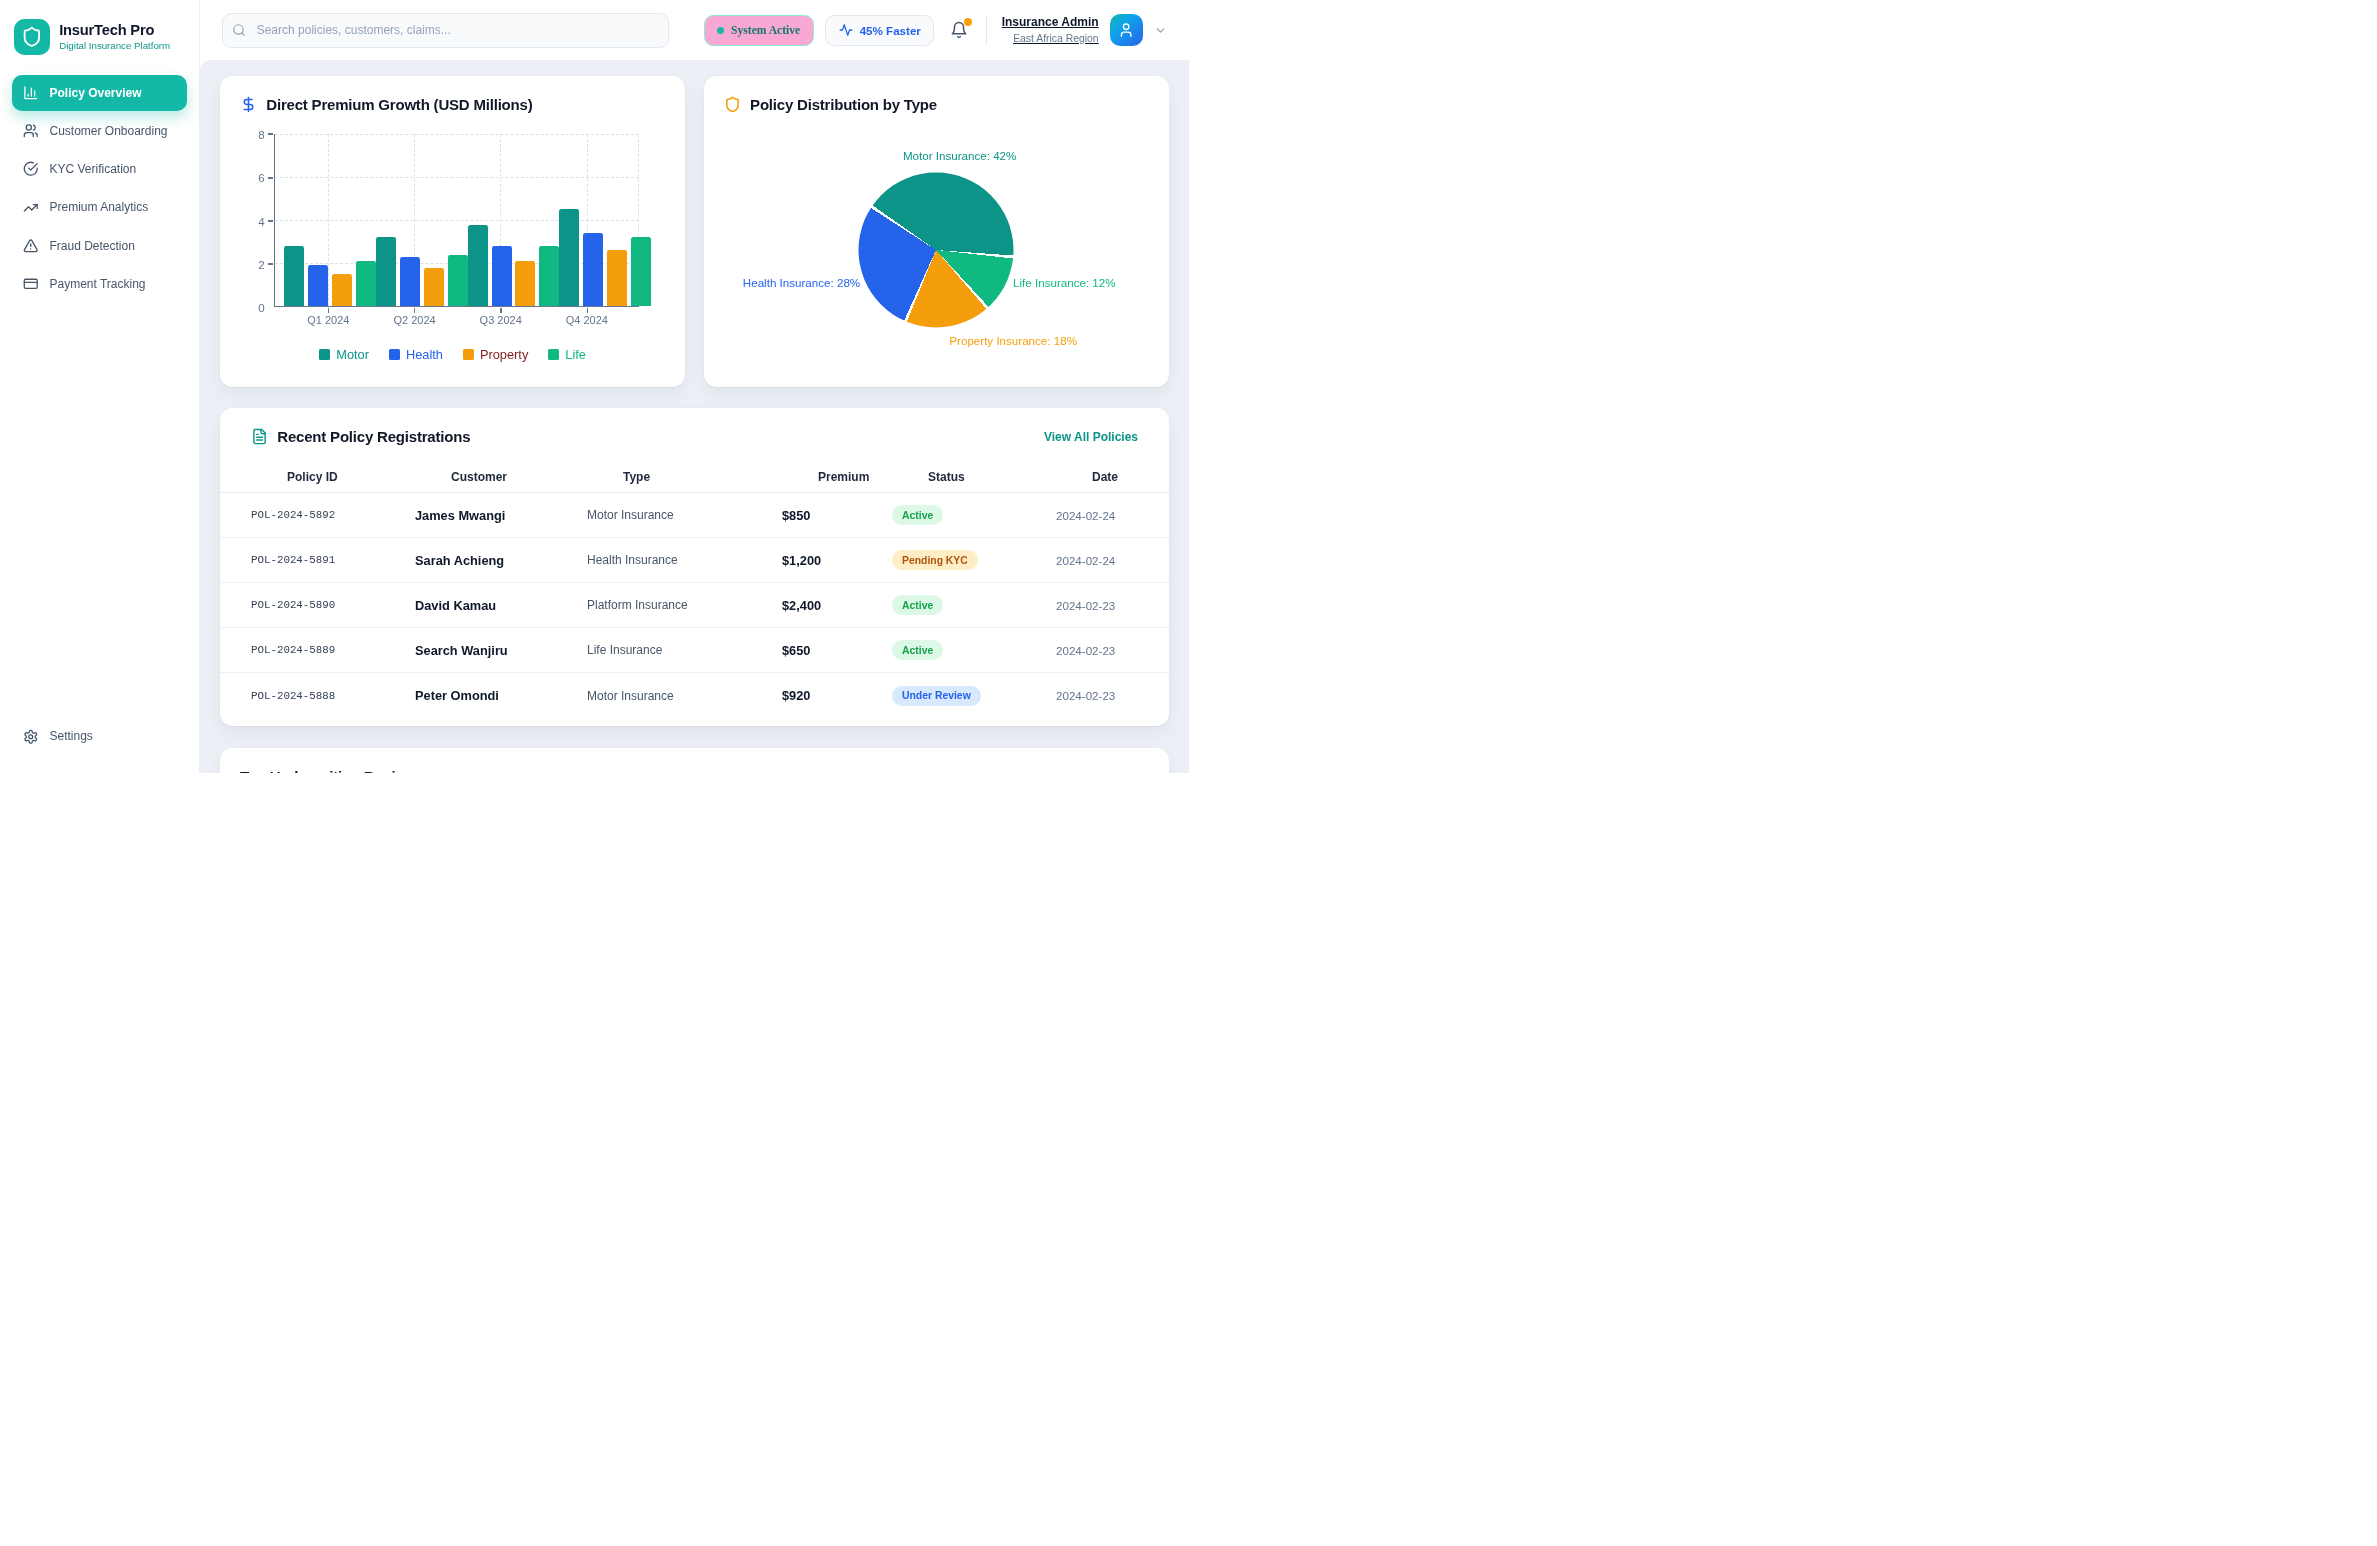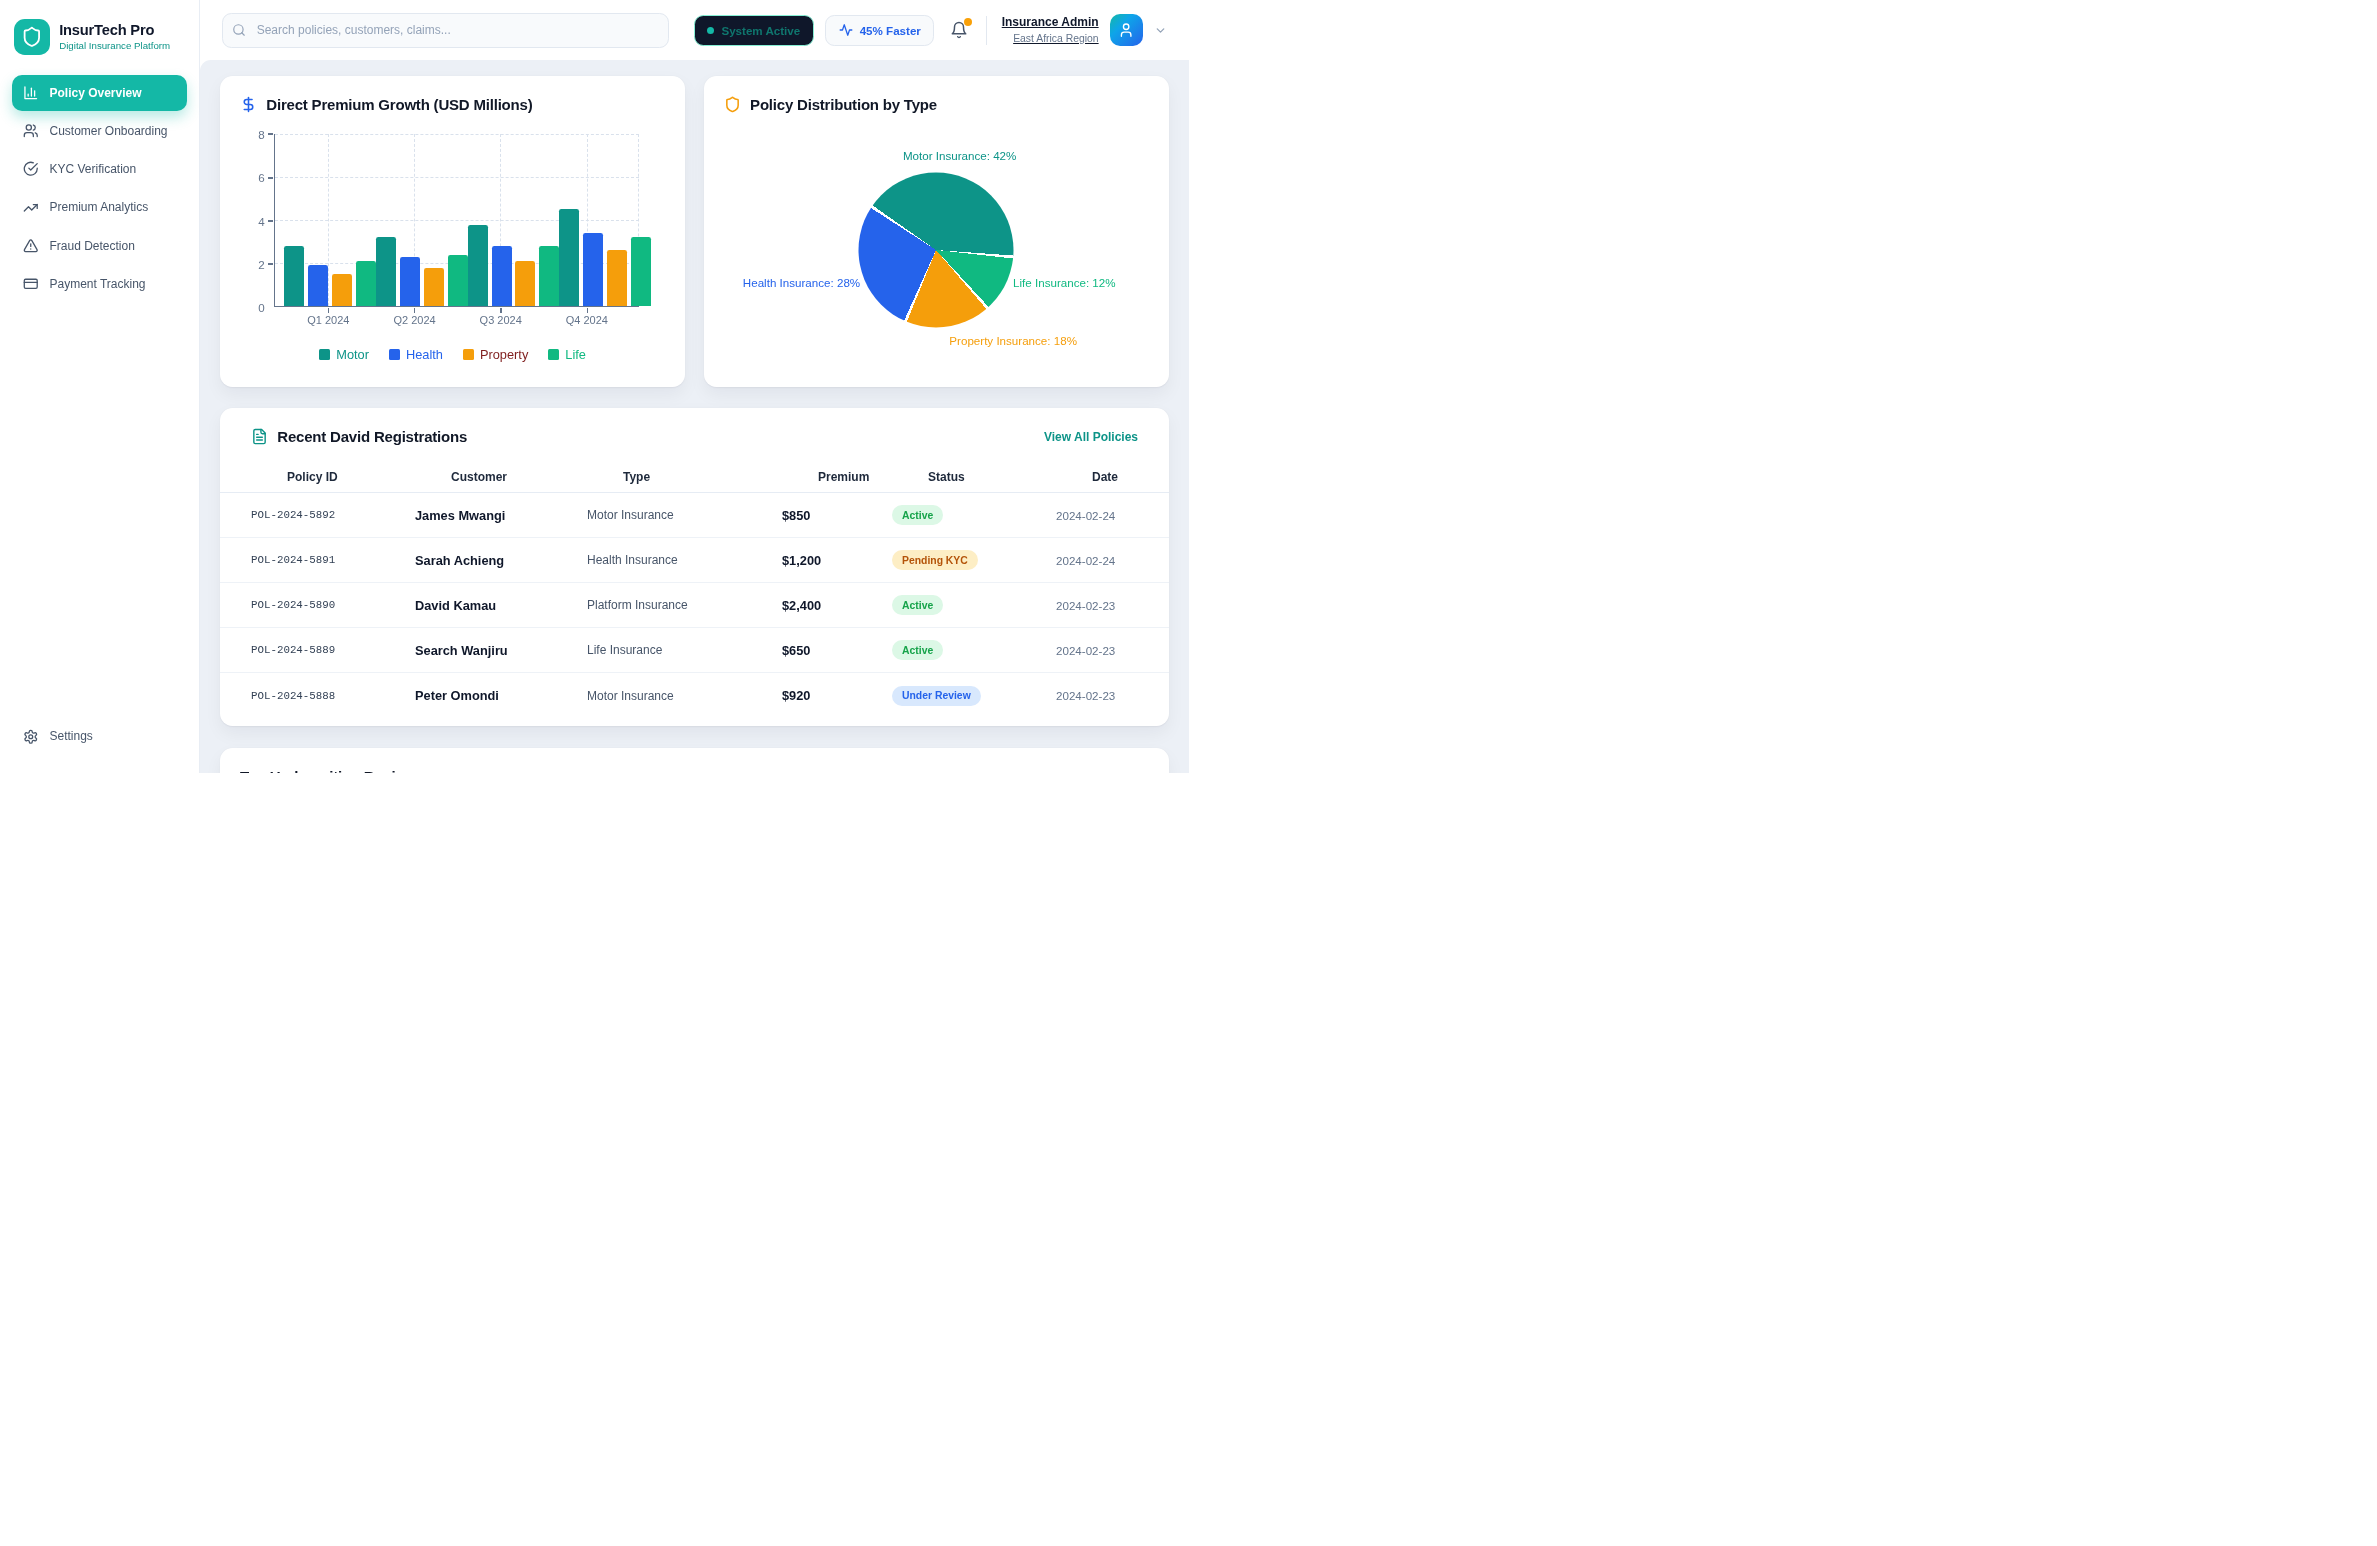--- a/index.html
+++ b/index.html
@@ -27,21 +27,21 @@
   .header { height:60px; min-height:60px; display:flex; align-items:center; padding:0 21.7px; background:#fff; }
   .search-box { position:relative; width:447px; }
   .search-box svg { position:absolute; left:10.8px; top:50%; transform:translateY(-50%); color:#94a3b8; }
   .search-input { width:100%; height:35px; border:0.8px solid #e2e8f0; background:#f8fafc;
                   border-radius:9.3px; padding:0 12.4px 0 34px; font-size:12px; color:#334155;
                   font-family:"Liberation Sans", sans-serif; outline:none; }
   .search-input::placeholder { color:#94a3b8; }
   .header-right { margin-left:auto; display:flex; align-items:center; gap:11.6px; }
   .badge { height:31px; display:flex; align-items:center; gap:7px; padding:0 12.4px;
            border-radius:9.3px; font-size:11.6px; font-weight:700; white-space:nowrap; }
-  .badge-system { background:#0f172a; border:0.8px solid #86efd4; color:#0f766e; }
+  .badge-system { background:#f9a8d4; border:0.8px solid #86efd4; color:#0f766e;font-family:Liberation Serif, serif; }
   .badge-system .dot { width:7px; height:7px; border-radius:50%; background:#14b8a6; }
   .badge-speed { background:#f8fafc; border:0.8px solid #e2e8f0; color:#2563eb; }
   .bell-wrap { position:relative; margin:0 3.1px 0 4.6px; color:#475569; cursor:pointer; display:flex; }
   .bell-dot { position:absolute; top:-3.1px; right:-3.9px; width:8.5px; height:8.5px; border-radius:50%;
               background:#f9a008; }
   .v-divider { width:0.8px; height:29px; background:#e2e8f0; margin:0 3.1px; }
   .user-text { text-align:right; line-height:1.25;text-decoration:underline; }
   .user-name { font-size:12px; font-weight:700; color:#0f172a; }
   .user-region { font-size:10.4px; color:#64748b; margin-top:1.5px; }
   .avatar { width:32.5px; height:32.5px; border-radius:10px; color:#fff; cursor:pointer;
@@ -372,21 +372,21 @@
           <div class="card-title-row">
             <span style="color:#0d9488">
                 <svg width="17" height="17" viewBox="0 0 24 24" fill="none" stroke="currentColor" stroke-width="2" stroke-linecap="round" stroke-linejoin="round">
                   <path d="M15 2H6a2 2 0 0 0-2 2v16a2 2 0 0 0 2 2h12a2 2 0 0 0 2-2V7Z"></path>
                   <path d="M14 2v4a2 2 0 0 0 2 2h4"></path>
                   <path d="M10 9H8"></path>
                   <path d="M16 13H8"></path>
                   <path d="M16 17H8"></path>
                 </svg>
               </span>
-            <span class="card-title">Recent David Registrations</span>
+            <span class="card-title">Recent Policy Registrations</span>
           </div>
           <a class="view-link">View All Policies</a>
         </div>
 
         <div class="tgrid thead">
           <span>Policy ID</span>
           <span>Customer</span>
           <span>Type</span>
           <span>Premium</span>
           <span>Status</span>

